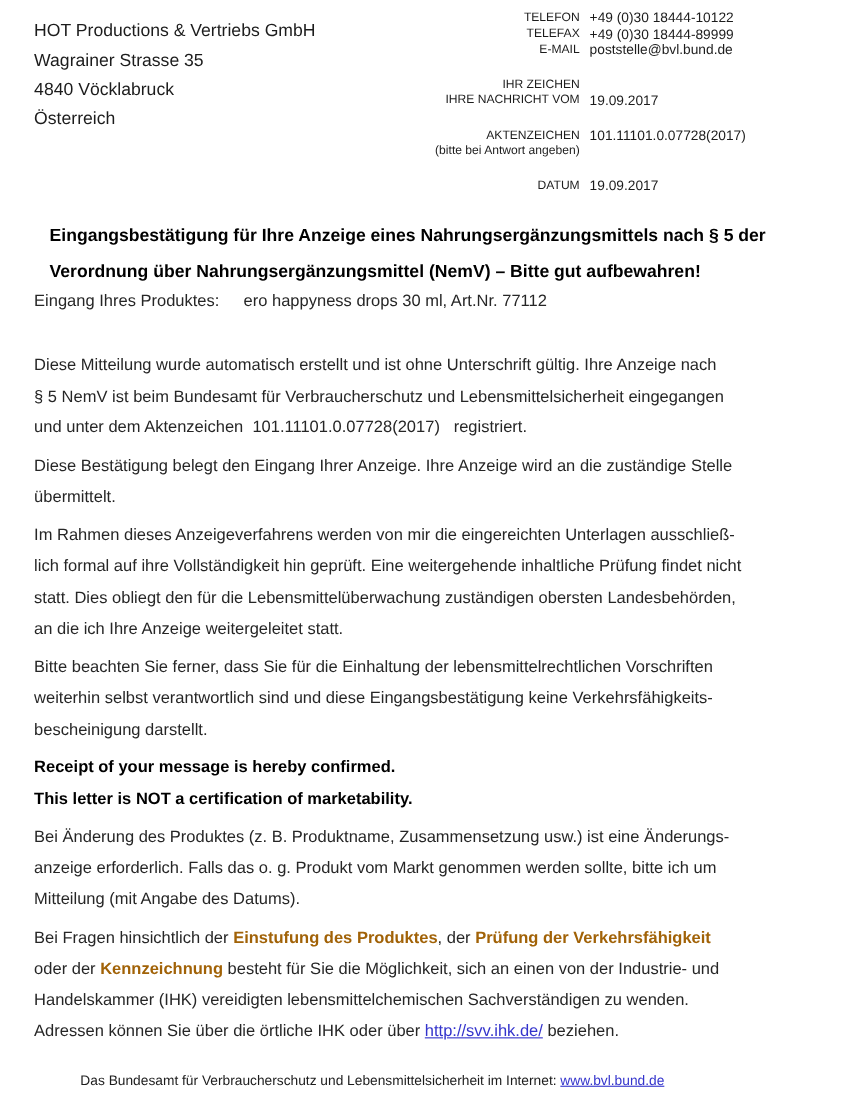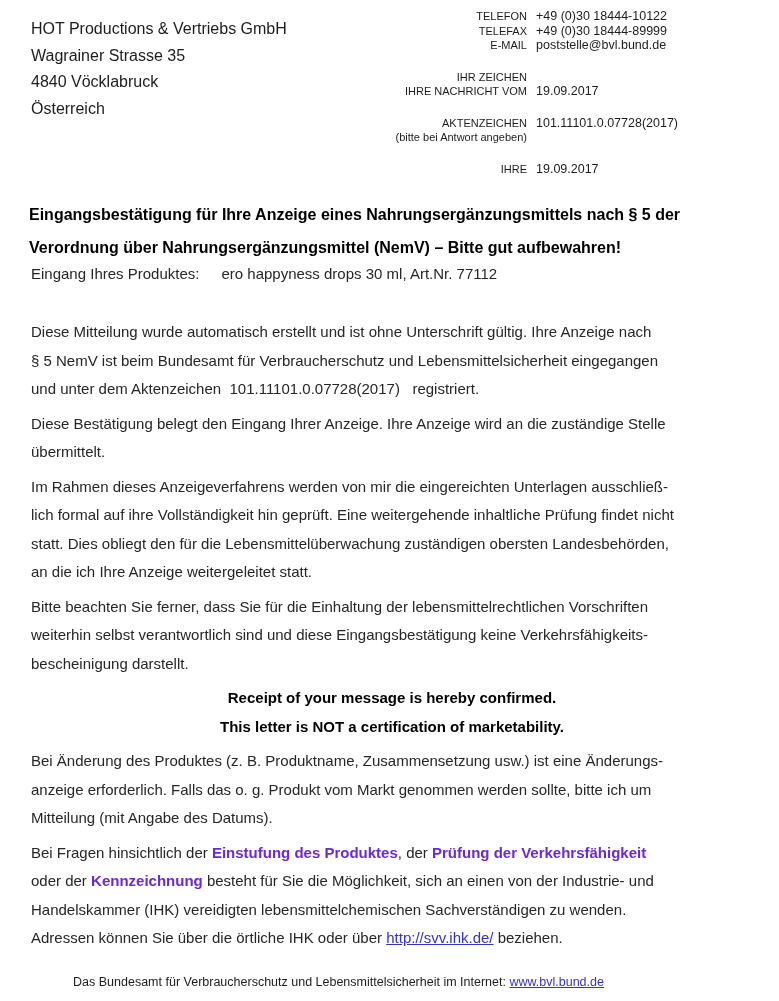--- a/index.html
+++ b/index.html
@@ -31,21 +31,21 @@
     font-size: 11px;
     line-height: 14.5px;
     color: #1c1c1c;
   }
   .m-label { text-align: right; }
   .m-sublabel { text-align: right; }
   .m-value { font-size: 12.5px; white-space: pre; }
   
   .subject {
     position: absolute;
-    left: 29px;
+    left: 45px;
     top: 198px;
     width: 722px;
     font-size: 16px;
     font-weight: bold;
     line-height: 33px;
     color: #000000;
   }
   .product-line {
     position: absolute;
     left: 31px;
@@ -59,23 +59,23 @@
   .body-text {
     position: absolute;
     left: 31px;
     top: 318px;
     width: 722px;
     font-size: 15px;
     line-height: 28.5px;
     color: #262626;
   }
   .para { margin: 0 0 6px 0; }
-  .para.center { text-align: center; font-weight: bold; color: #000000; }
+  .para.center { font-weight: bold; color: #000000; }
   .line { white-space: pre-wrap; }
-  .b { font-weight: bold; color: #6d28d9; }
+  .b { font-weight: bold; color: #a16207; }
   .link {
     color: var(--link-color, #3333cc);
     text-decoration: underline;
     cursor: pointer;
   }
   
   .footer {
     position: absolute;
     left: 0;
     top: 975px;
@@ -113,21 +113,21 @@
         <div class="m-label">IHRE NACHRICHT VOM</div>
         <div class="m-value">19.09.2017</div>
       </div>
       <div class="meta-group">
         <div class="m-label">AKTENZEICHEN</div>
         <div class="m-value">101.11101.0.07728(2017)</div>
         <div class="m-sublabel">(bitte bei Antwort angeben)</div>
         <div class="m-value"></div>
       </div>
       <div class="meta-group">
-        <div class="m-label">IHRE</div>
+        <div class="m-label">DATUM</div>
         <div class="m-value">19.09.2017</div>
       </div>
     </div>
 
   <div class="subject">
       <div class="line">Eingangsbestätigung für Ihre Anzeige eines Nahrungsergänzungsmittels nach § 5 der</div>
       <div class="line">Verordnung über Nahrungsergänzungsmittel (NemV) – Bitte gut aufbewahren!</div>
     </div>
 
   <div class="product-line">

